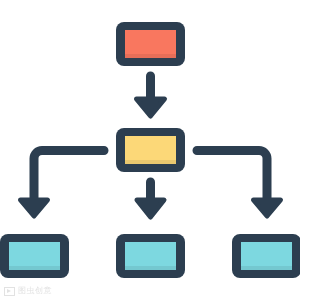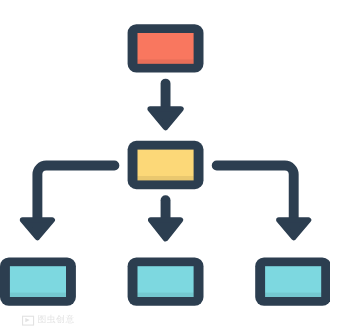--- a/index.html
+++ b/index.html
@@ -19,21 +19,21 @@
   #diagram-svg {
     position: absolute;
     left: 0;
     top: 0;
     width: 300px;
     height: 300px;
     display: block;
   }
   #watermark {
     position: absolute;
-    left: 20px;
+    left: 4px;
     bottom: 4px;
     font-size: 8px;
     letter-spacing: 0.5px;
     color: #e2e2e2;
     user-select: none;
     white-space: nowrap;
     display: flex;
     align-items: flex-end;
     gap: 3px;
   }

